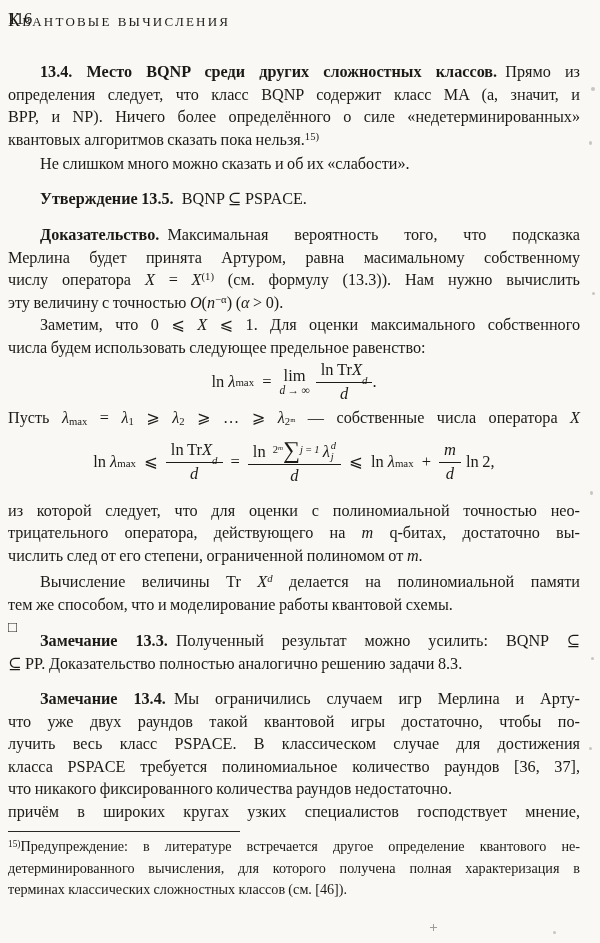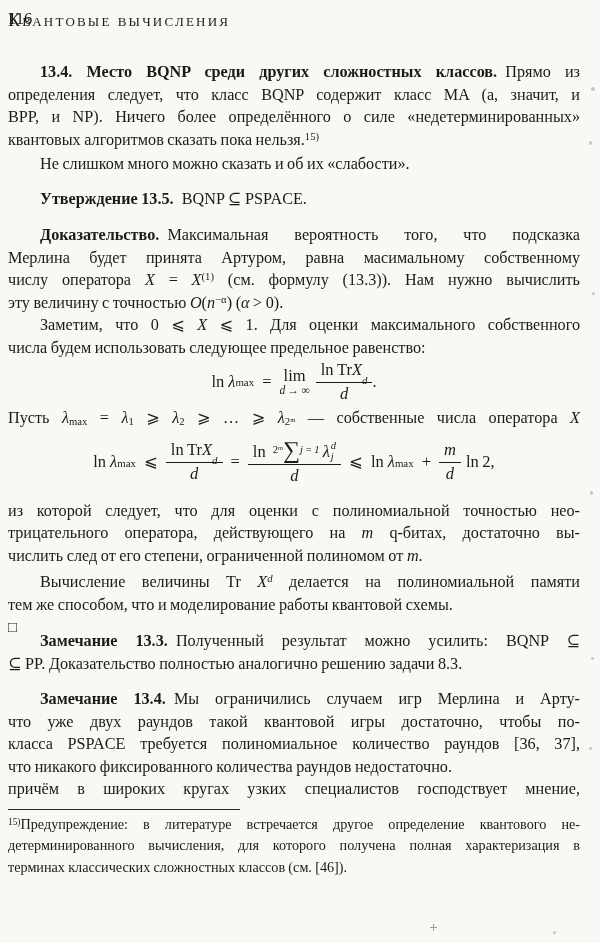--- a/index.html
+++ b/index.html
@@ -176,20 +176,21 @@
   </div>
 
   <div class="para mt14">
     <div class="ln ind"><span class="bf">Замечание 13.3.</span><span> Полученный результат можно усилить: BQNP ⊆</span></div>
     <div class="ln last"><span>⊆ PP. Доказательство полностью аналогично решению задачи 8.3.</span></div>
   </div>
 
   <div class="para mt13">
     <div class="ln ind"><span class="bf">Замечание 13.4.</span><span> Мы ограничились случаем игр Мерлина и Арту-</span></div>
     <div class="ln"><span>что уже двух раундов такой квантовой игры достаточно, чтобы по-</span></div>
+    <div class="ln"><span>лучить весь класс PSPACE. В классическом случае для достижения</span></div>
     <div class="ln"><span>класса PSPACE требуется полиномиальное количество раундов [36, 37],</span></div>
     <div class="ln last"><span>что никакого фиксированного количества раундов недостаточно.</span></div>
     <div class="ln"><span>причём в широких кругах узких специалистов господствует мнение,</span></div>
   </div>
 
   <div class="fnrule"></div>
   <div class="footnote">
     <div class="ln"><sup>15)</sup><span>Предупреждение: в литературе встречается другое определение квантового не-</span></div>
     <div class="ln"><span>детерминированного вычисления, для которого получена полная характеризация в</span></div>
     <div class="ln last"><span>терминах классических сложностных классов (см. [46]).</span></div>

